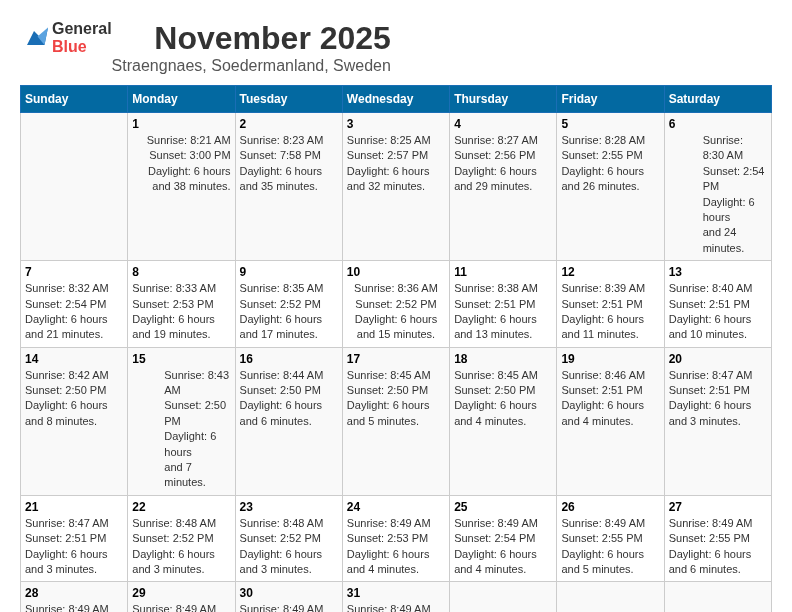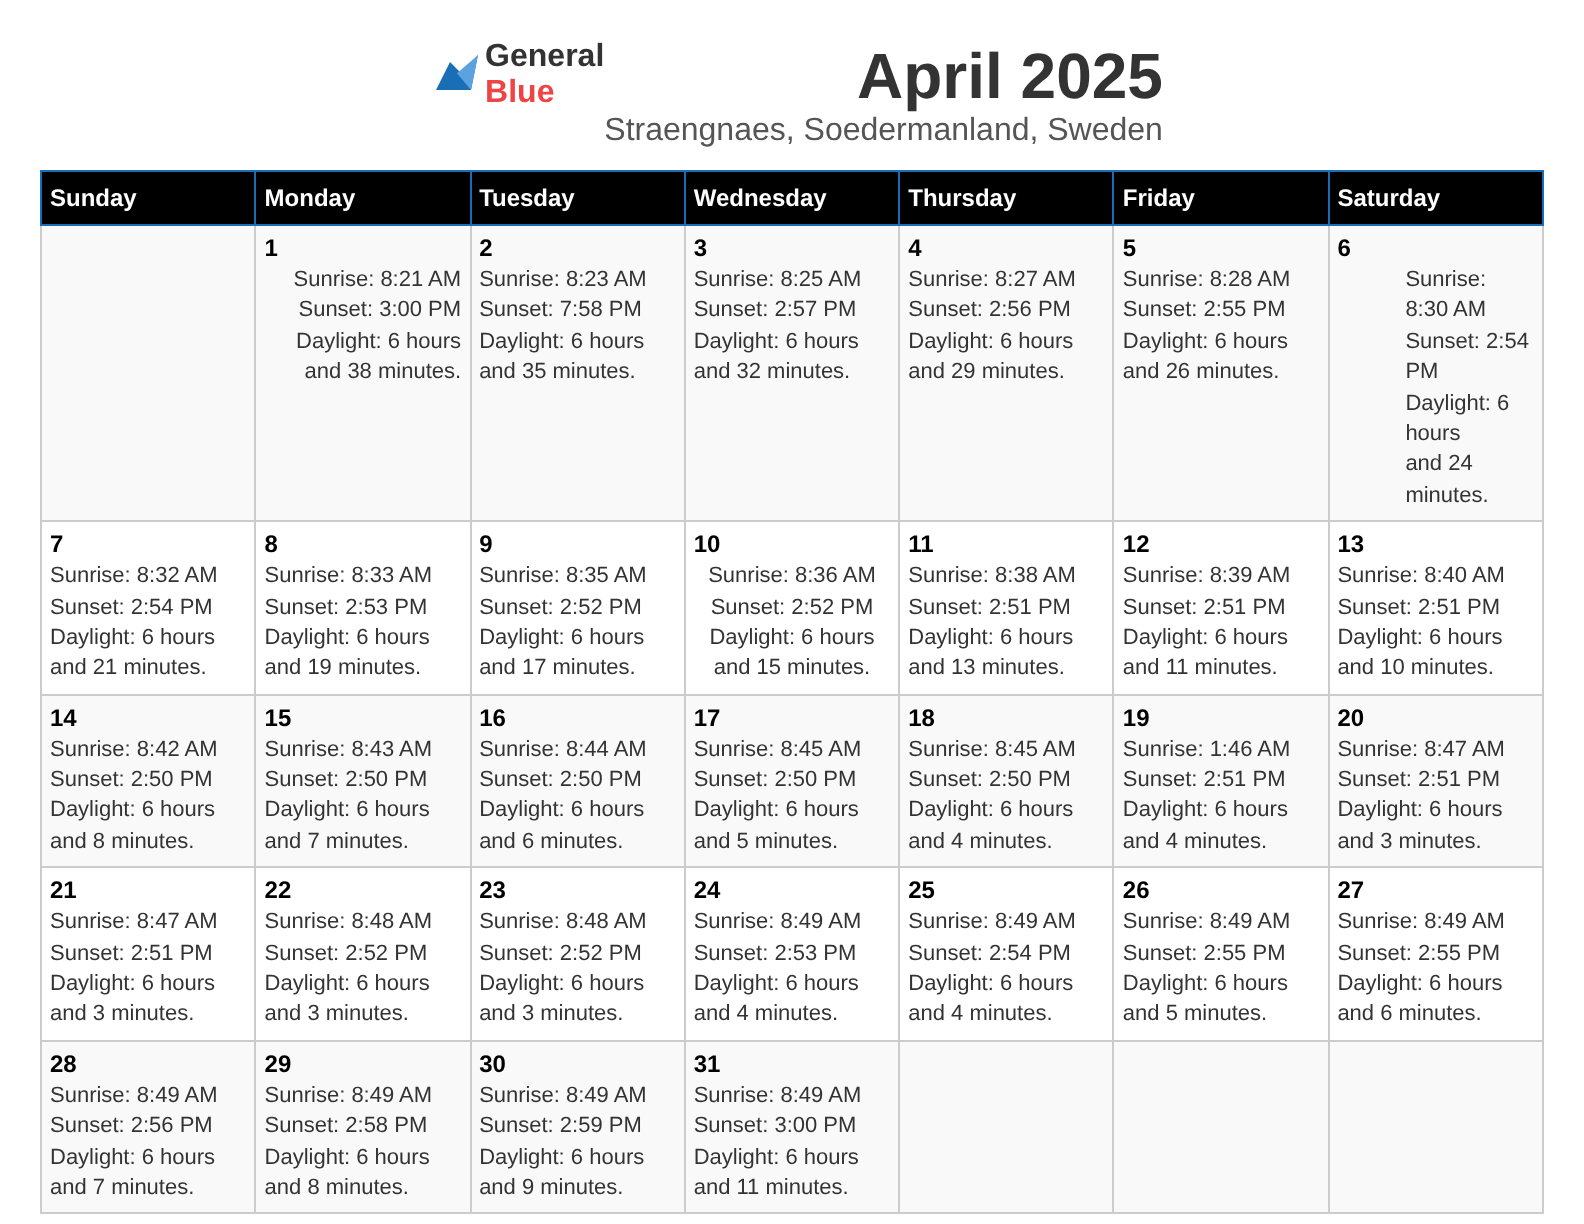--- a/index.html
+++ b/index.html
@@ -5,21 +5,21 @@
     * { box-sizing: border-box; margin: 0; padding: 0; }
     body {
       font-family: Arial, sans-serif;
       background: #fff;
       width: 792px;
       min-height: 612px;
       padding: 20px;
     }
     .header {
       display: flex;
-      justify-content: center;
+      justify-content: flex-start;
       align-items: flex-start;
       margin-bottom: 10px;
     }
     .logo {
       display: flex;
       align-items: center;
       gap: 4px;
     }
     .logo-bird {
       width: 28px;
@@ -36,21 +36,21 @@
     .location-title {
       font-size: 16px;
       color: #555;
     }
     table {
       width: 100%;
       border-collapse: collapse;
       font-size: 11px;
     }
     thead tr th {
-      background-color: #000000;
+      background-color: #0369a1;
       color: #fff;
       padding: 6px 4px;
       text-align: left;
       font-size: 12px;
       font-weight: bold;
       border: 1px solid #1a6eb5;
     }
     tbody tr td {
       border: 1px solid #ccc;
       vertical-align: top;
@@ -83,21 +83,21 @@
     <svg class="logo-bird" viewBox="0 0 40 40" xmlns="http://www.w3.org/2000/svg">
       <polygon points="10,30 20,10 30,20 40,5 35,30" fill="#1a6eb5"></polygon>
       <polygon points="25,18 40,5 35,30" fill="#5ba3e0"></polygon>
     </svg>
     <div>
       <div style="font-size:16px;font-weight:bold;color:#333;">General</div>
       <div style="font-size:16px;font-weight:bold;color:#ef4444;">Blue</div>
     </div>
   </div>
   <div class="title-block">
-    <div class="month-title">April 2025</div>
+    <div class="month-title">November 2025</div>
     <div class="location-title">Straengnaes, Soedermanland, Sweden</div>
   </div>
 </div>
 
 <table>
   <thead>
     <tr id="header-row">
         <th>Sunday</th>
         <th>Monday</th>
         <th>Tuesday</th>
@@ -207,21 +207,21 @@
       <tr>
         <td>
           <div class="day-num">14</div>
           <div class="day-info" style="white-space: pre-line;">Sunrise: 8:42 AM
 Sunset: 2:50 PM
 Daylight: 6 hours
 and 8 minutes.</div>
         </td>
         <td>
           <div class="day-num">15</div>
-          <div class="day-info" style="white-space: pre-line;">Sunrise: 8:43 AM
+          <div class="day-info" style="white-space: pre-line; margin-left: 32px;">Sunrise: 8:43 AM
 Sunset: 2:50 PM
 Daylight: 6 hours
 and 7 minutes.</div>
         </td>
         <td>
           <div class="day-num">16</div>
           <div class="day-info" style="white-space: pre-line;">Sunrise: 8:44 AM
 Sunset: 2:50 PM
 Daylight: 6 hours
 and 6 minutes.</div>
@@ -235,21 +235,21 @@
         </td>
         <td>
           <div class="day-num">18</div>
           <div class="day-info" style="white-space: pre-line;">Sunrise: 8:45 AM
 Sunset: 2:50 PM
 Daylight: 6 hours
 and 4 minutes.</div>
         </td>
         <td>
           <div class="day-num">19</div>
-          <div class="day-info" style="white-space: pre-line;">Sunrise: 1:46 AM
+          <div class="day-info" style="white-space: pre-line;">Sunrise: 8:46 AM
 Sunset: 2:51 PM
 Daylight: 6 hours
 and 4 minutes.</div>
         </td>
         <td>
           <div class="day-num">20</div>
           <div class="day-info" style="white-space: pre-line;">Sunrise: 8:47 AM
 Sunset: 2:51 PM
 Daylight: 6 hours
 and 3 minutes.</div>

